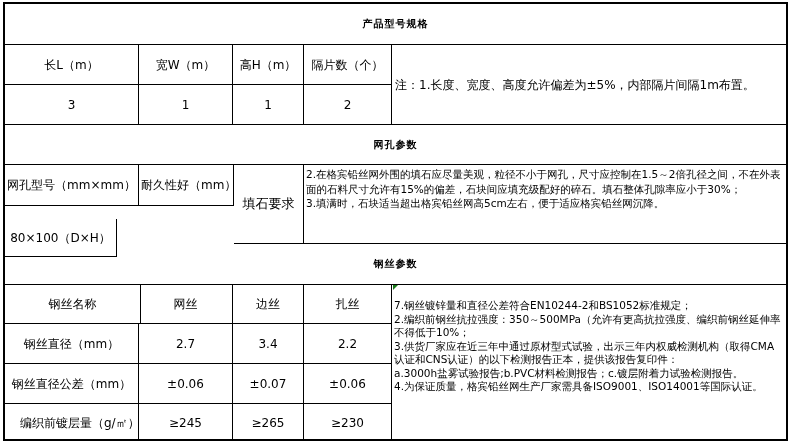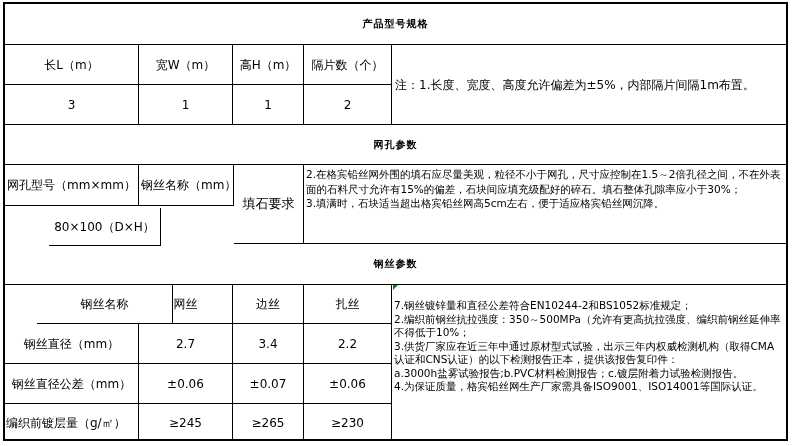--- a/index.html
+++ b/index.html
@@ -34,32 +34,32 @@
   <div class="cell note" style="left:387px;top:41px;width:394px;height:80px;">注：1.长度、宽度、高度允许偏差为±5%，内部隔片间隔1m布置。</div>
 
   <div class="cell" style="left:0;top:81px;width:134px;height:40px;">3</div>
   <div class="cell" style="left:134px;top:81px;width:94px;height:40px;">1</div>
   <div class="cell" style="left:228px;top:81px;width:71px;height:40px;">1</div>
   <div class="cell" style="left:299px;top:81px;width:88px;height:40px;">2</div>
 
   <div class="cell title" style="left:0;top:121px;width:781px;height:40px;">网孔参数</div>
 
   <div class="cell" style="left:0;top:161px;width:134px;height:41px;">网孔型号（mm×mm）</div>
-  <div class="cell" style="left:134px;top:161px;width:95px;height:41px;justify-content:flex-start;padding-left:2px;">钢丝名称（mm）</div>
+  <div class="cell" style="left:134px;top:161px;width:95px;height:41px;justify-content:flex-start;padding-left:2px;">耐久性好（mm）</div>
   <div class="cell" style="left:229px;top:161px;width:70px;height:79px;font-size:13px;">填石要求</div>
   <div class="cell para" style="left:299px;top:161px;width:482px;height:79px;padding-top:2px;line-height:14.5px;">
     <span>2.在格宾铅丝网外围的填石应尽量美观，粒径不小于网孔，尺寸应控制在1.5～2倍孔径之间，不在外表面的石料尺寸允许有15%的偏差，石块间应填充级配好的碎石。填石整体孔隙率应小于30%；</span>
     <span>3.填满时，石块适当超出格宾铅丝网高5cm左右，便于适应格宾铅丝网沉降。</span>
   </div>
 
-  <div class="cell" style="left:0;top:204px;width:112px;height:38px;margin-left:44px;">80×100（D×H）</div>
+  <div class="cell" style="left:0;top:215px;width:112px;height:38px;">80×100（D×H）</div>
 
   <div class="cell title" style="left:0;top:240px;width:781px;height:41px;">钢丝参数</div>
 
-  <div class="cell" style="left:0;top:281px;width:136px;height:39px;margin-left:32px;">钢丝名称</div>
+  <div class="cell" style="left:0;top:281px;width:136px;height:39px;">钢丝名称</div>
   <div class="cell" style="left:134px;top:281px;width:94px;height:39px;">网丝</div>
   <div class="cell" style="left:228px;top:281px;width:71px;height:39px;">边丝</div>
   <div class="cell" style="left:299px;top:281px;width:88px;height:39px;">扎丝</div>
   <div class="cell para noB" style="left:387px;top:281px;width:394px;height:156px;padding-top:14px;">
     <span>7.钢丝镀锌量和直径公差符合EN10244-2和BS1052标准规定；</span>
     <span>2.编织前钢丝抗拉强度：350～500MPa（允许有更高抗拉强度、编织前钢丝延伸率不得低于10%；</span>
     <span>3.供货厂家应在近三年中通过原材型式试验，出示三年内权威检测机构（取得CMA认证和CNS认证）的以下检测报告正本，提供该报告复印件：</span>
     <span>a.3000h盐雾试验报告;b.PVC材料检测报告；c.镀层附着力试验检测报告。</span>
     <span>4.为保证质量，格宾铅丝网生产厂家需具备ISO9001、ISO14001等国际认证。</span>
   </div>
@@ -68,17 +68,17 @@
   <div class="cell" style="left:0;top:320px;width:134px;height:40px;">钢丝直径（mm）</div>
   <div class="cell" style="left:134px;top:320px;width:94px;height:40px;">2.7</div>
   <div class="cell" style="left:228px;top:320px;width:71px;height:40px;">3.4</div>
   <div class="cell" style="left:299px;top:320px;width:88px;height:40px;">2.2</div>
 
   <div class="cell" style="left:0;top:360px;width:134px;height:40px;">钢丝直径公差（mm）</div>
   <div class="cell" style="left:134px;top:360px;width:94px;height:40px;">±0.06</div>
   <div class="cell" style="left:228px;top:360px;width:71px;height:40px;">±0.07</div>
   <div class="cell" style="left:299px;top:360px;width:88px;height:40px;">±0.06</div>
 
-  <div class="cell noB" style="left:0;top:400px;width:134px;height:37px;justify-content:flex-start;padding-left:1px;">编织前镀层量（g/㎡）</div>
+  <div class="cell noB" style="left:0;top:400px;width:134px;height:37px;justify-content:flex-start;padding-left:15px;">编织前镀层量（g/㎡）</div>
   <div class="cell noB" style="left:134px;top:400px;width:94px;height:37px;">≥245</div>
   <div class="cell noB" style="left:228px;top:400px;width:71px;height:37px;">≥265</div>
   <div class="cell noB" style="left:299px;top:400px;width:88px;height:37px;">≥230</div>
 </div>
 
 </body></html>

